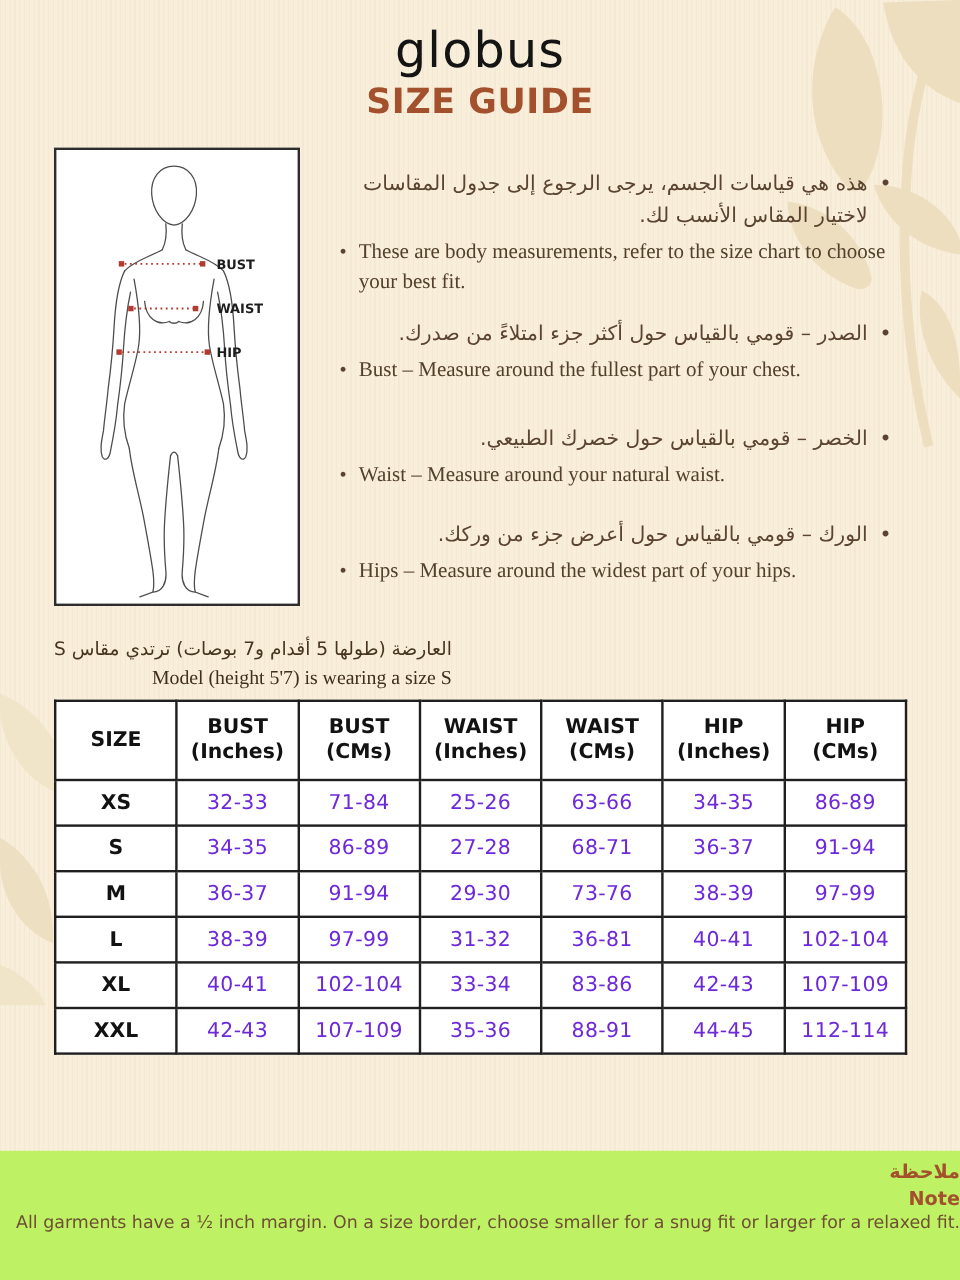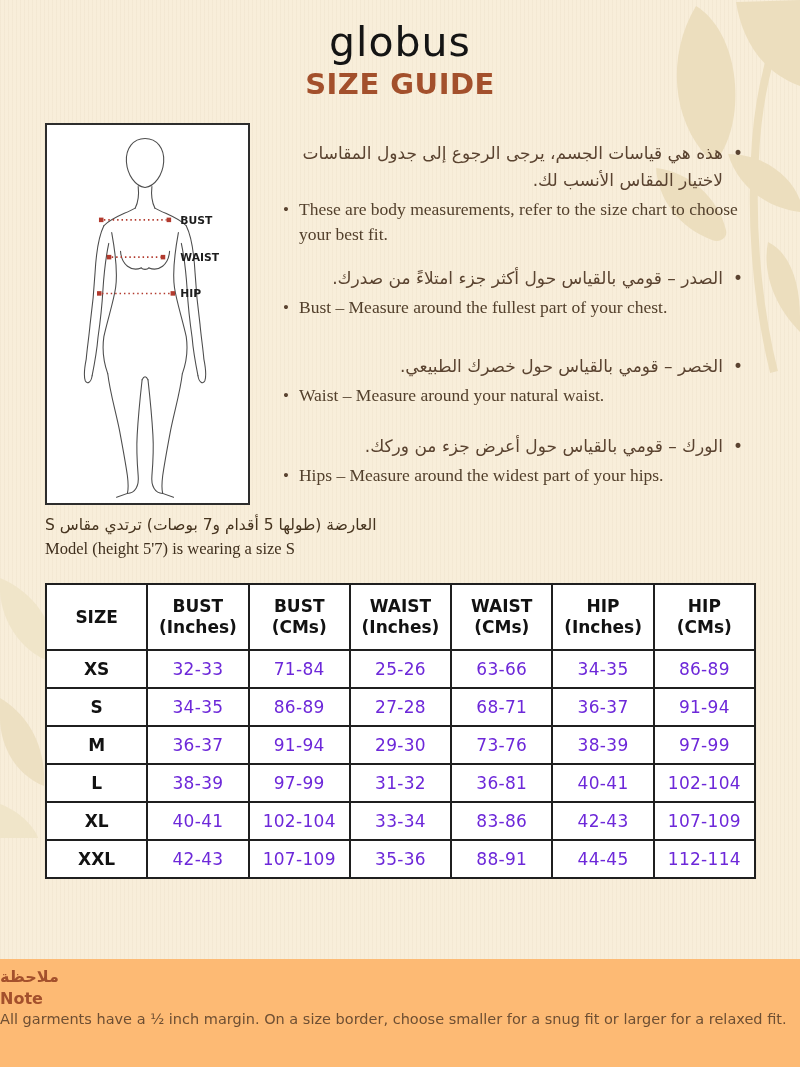--- a/index.html
+++ b/index.html
@@ -26,35 +26,35 @@
   .instructions{position:absolute;left:283px;top:140px;width:460px;list-style:none;margin:0;padding:0;}
   .inst-group{margin-bottom:24px;}
   .inst-group.g1{margin-bottom:18px;}
   .inst-group.g2{margin-bottom:32px;}
   .inst{display:flex;align-items:flex-start;gap:10px;margin:0 0 3px 0;}
   .inst .bullet{font-size:17px;line-height:26px;color:#5A4330;flex:0 0 auto;}
   .inst.ar{direction:rtl;font-size:17px;line-height:27px;color:#5A4330;text-align:right;}
   .inst.en{direction:ltr;font-family:"Liberation Serif","DejaVu Serif",serif;font-size:17.5px;line-height:25px;color:#53402C;text-align:left;}
 
   
-  .model-note{position:absolute;left:45px;top:513px;}
+  .model-note{position:absolute;left:45px;top:529px;text-align:right;}
   .model-ar{direction:rtl;font-size:15.5px;line-height:24px;color:#46341F;}
   .model-en{font-family:"Liberation Serif","DejaVu Serif",serif;font-size:16.5px;line-height:23px;color:#3F2F1D;}
 
   
   table.size-chart{position:absolute;left:45px;top:583px;width:711px;border-collapse:collapse;background:#ffffff;table-layout:fixed;padding-left:20px;}
   .size-chart th,.size-chart td{border:2px solid #1f1f1f;text-align:center;vertical-align:middle;padding:0 2px;}
   .size-chart thead tr.en-row th{height:64px;font-size:17px;font-weight:700;color:#121212;line-height:21px;}
   .size-chart thead tr.ar-row th{height:46px;font-size:13px;font-weight:700;color:#121212;line-height:17px;direction:rtl;}
   .size-chart tbody tr{height:38px;}
   .size-chart tbody th{font-size:17px;font-weight:700;color:#121212;}
   .size-chart tbody td{font-size:17px;font-weight:400;color:#6d28d9;letter-spacing:0.3px;}
 
   
-  .footer{position:absolute;left:0;top:959px;width:800px;height:108px;background:#fdba74;text-align:left;z-index:2;box-sizing:border-box;padding-top:7px;}
+  .footer{position:absolute;left:0;top:959px;width:800px;height:108px;background:#bef264;text-align:right;z-index:2;box-sizing:border-box;padding-top:7px;}
   .note-title-ar{direction:rtl;font-size:16px;font-weight:700;color:#A3502C;line-height:22px;}
   .note-title-en{font-size:16px;font-weight:700;color:#A3502C;line-height:21px;}
   .note-body-ar{direction:rtl;font-size:13px;color:#6E4F33;line-height:20px;margin-top:3px;}
   .note-body-en{font-size:14.5px;color:#6E4F33;line-height:20px;}
 </style>
 </head>
 <body>
 
 <svg class="deco" style="top:0;right:0;" width="240" height="380" viewBox="0 0 240 380">
   <path d="M214,372 C196,300 190,216 196,140 C200,90 212,40 232,4" stroke="#ECDEBE" stroke-width="8" fill="none"></path>

